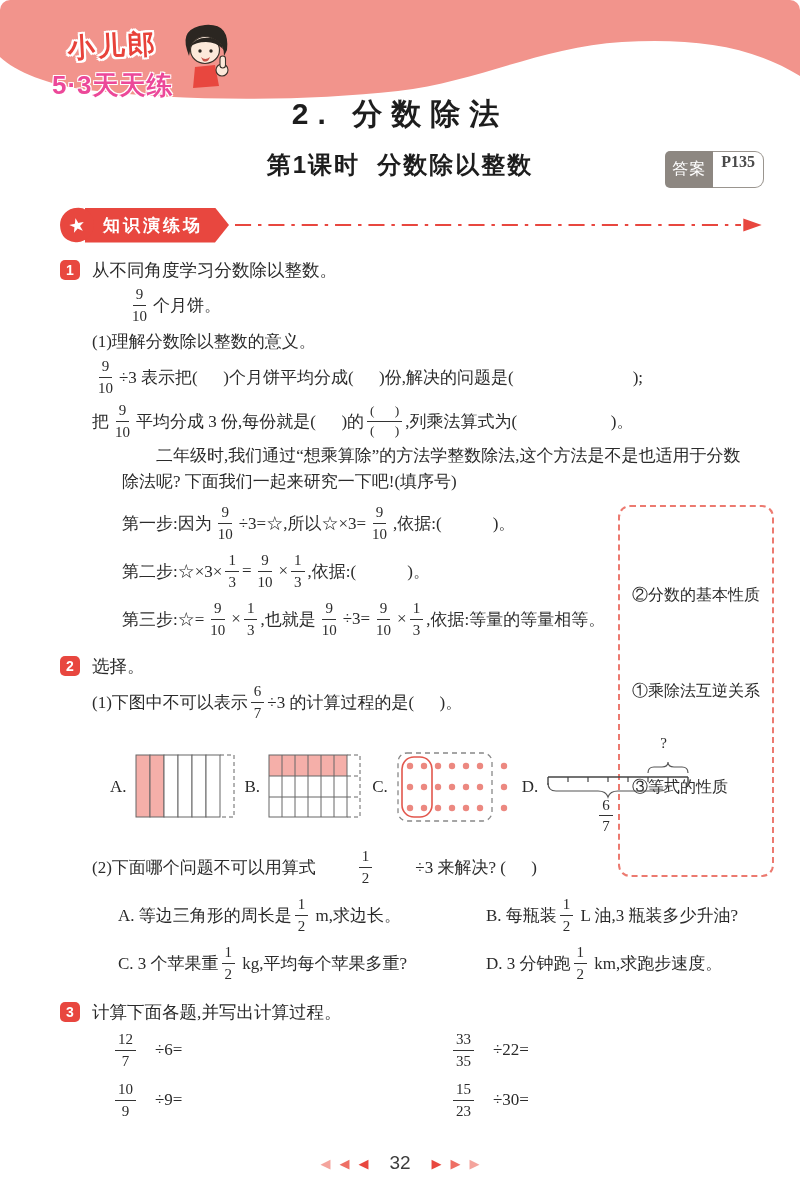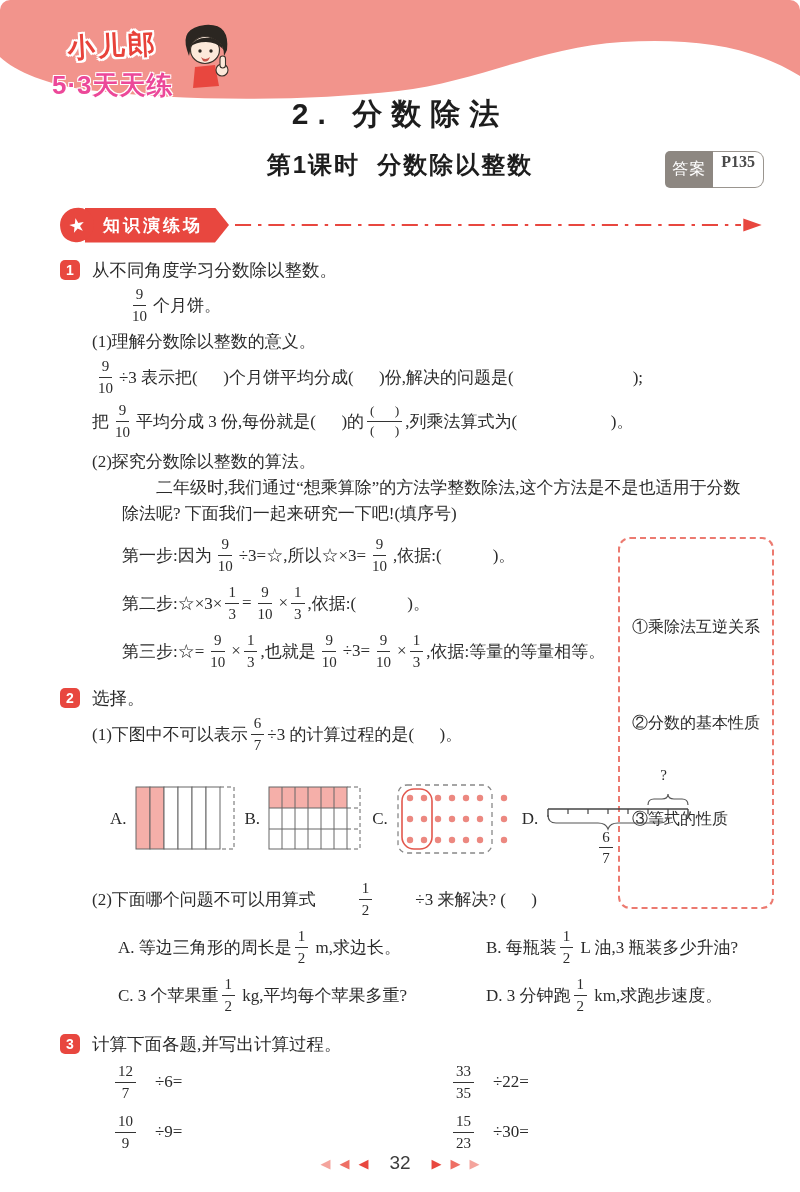--- a/index.html
+++ b/index.html
@@ -180,21 +180,20 @@
           <span class="fd">10</span>
         </span>
       <span class="t">平均分成 3 份,每份就是(      )的</span>
       <span class="frac frac-sm">
           <span class="fn" style="white-space:pre;">(      )</span>
           <span class="fd" style="white-space:pre;">(      )</span>
         </span>
       <span class="t">,列乘法算式为(                      )。</span>
     </div>
 
-    <div class="pline" style="margin-top:6px; white-space:pre;">(2)探究分数除以整数的算法。</div>
     <div class="pline ml" style="text-indent:2em; white-space:pre;">二年级时,我们通过“想乘算除”的方法学整数除法,这个方法是不是也适用于分数</div>
     <div class="pline ml" style="white-space:pre;">除法呢? 下面我们一起来研究一下吧!(填序号)</div>
 
     <div class="steps">
       <div class="step ml">
         <span class="t">第一步:因为</span>
         <span class="frac">
             <span class="fn">9</span>
             <span class="fd">10</span>
           </span>
@@ -245,22 +244,22 @@
             <span class="fd">10</span>
           </span>
         <span class="t">×</span>
         <span class="frac">
             <span class="fn">1</span>
             <span class="fd">3</span>
           </span>
         <span class="t">,依据:等量的等量相等。</span>
       </div>
       <div class="hintbox">
+        <div>②分数的基本性质</div>
         <div>①乘除法互逆关系</div>
-        <div>②分数的基本性质</div>
         <div>③等式的性质</div>
       </div>
     </div>
   </div>
 
   <div class="problem" style="margin-top:10px;">
     <span class="num-badge">2</span>
     <div class="ptitle">选择。</div>
 
     <div class="line" style="min-height:46px;">

